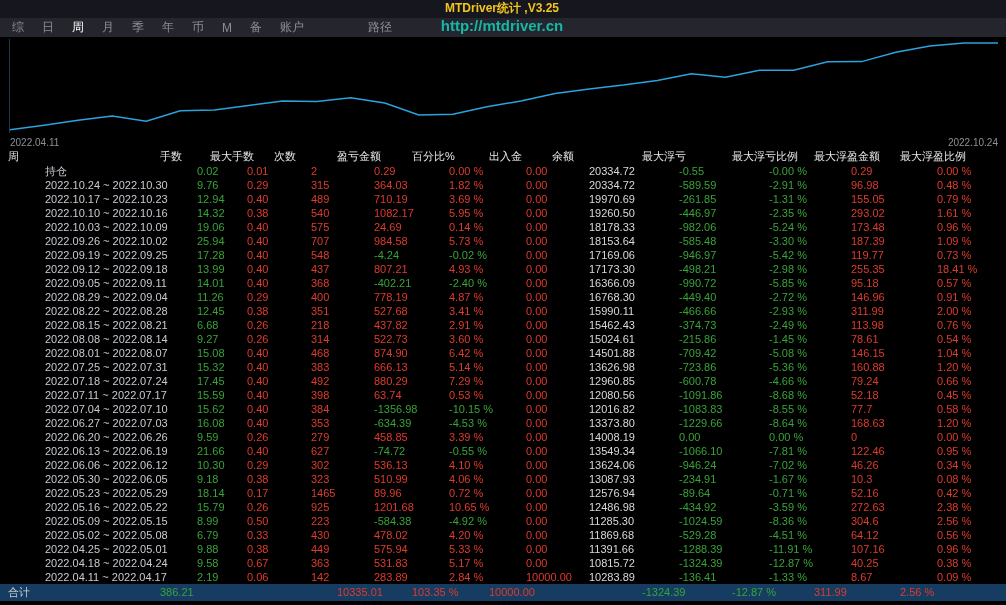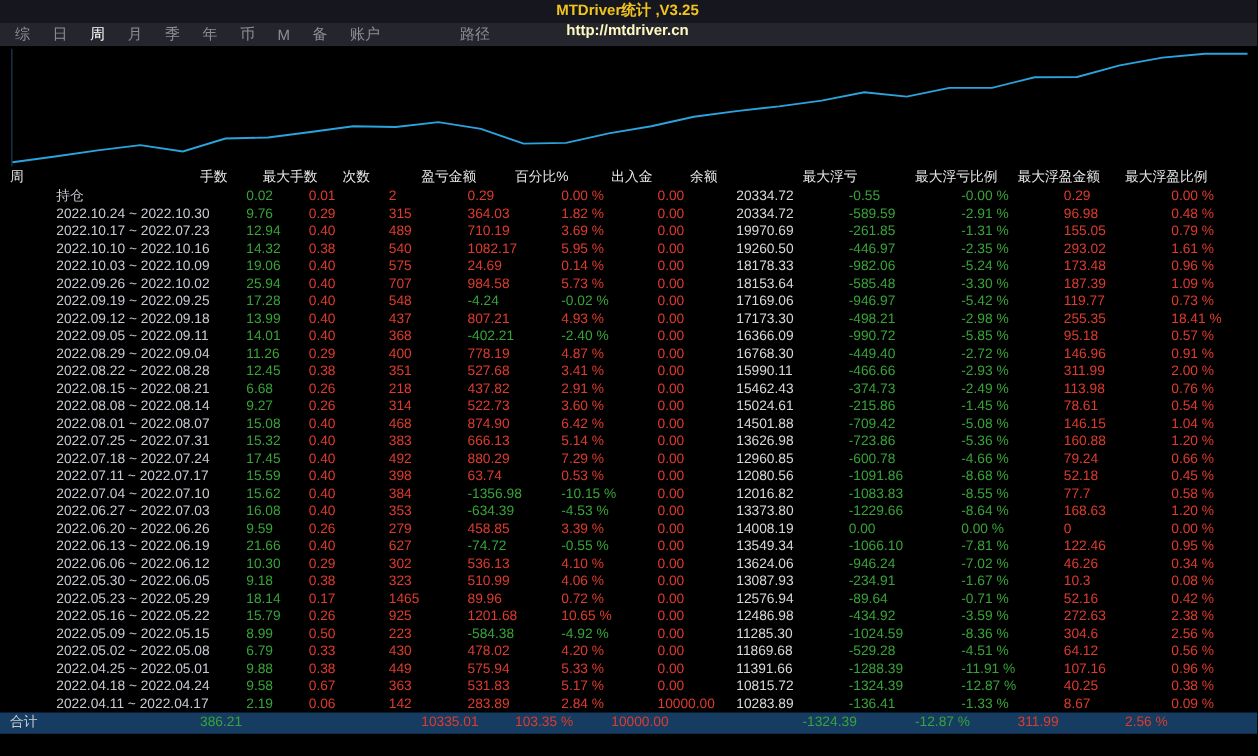--- a/index.html
+++ b/index.html
@@ -1,20 +1,20 @@
 <!DOCTYPE html>
 <html><head>
 <meta charset="utf-8">
 <style>
   html,body{margin:0;padding:0;background:#000;}
   body{width:1006px;height:605px;overflow:hidden;font-family:"Liberation Sans",sans-serif;}
   .app{width:1006px;height:605px;background:#000;}
   .titlebar{height:18px;background:#16161f;display:flex;align-items:center;justify-content:space-between;padding:0 10px 0 8px;flex-direction:column;}
   .title{color:#f2c51d;font-size:12px;font-weight:bold;}
-  .url{color:#fef9c3;font-size:12px;font-weight:bold;cursor:pointer;}
+  .url{color:#14b8a6;font-size:15px;font-weight:bold;cursor:pointer;}
   .menubar{height:19px;background:#25252d;display:flex;align-items:center;padding:0 3px;}
   .menu-item{color:#8d8d95;font-size:12px;padding:0 9px;cursor:pointer;white-space:nowrap;}
   .menu-item.active{color:#ffffff;}
   .menu-item.path{margin-left:46px;}
   .chart-wrap{height:98px;position:relative;background:#000;}
   .axis-row{height:14px;display:flex;justify-content:space-between;align-items:center;padding:0 8px 0 10px;}
   .axis-label{color:#8b9197;font-size:10px;}
   .table{font-size:11px;}
   .thead{display:flex;height:15px;line-height:15px;color:#e6e6e6;}
   .tr{display:flex;height:14px;line-height:14px;padding-left:37px;}
@@ -60,20 +60,24 @@
       <span class="menu-item path">路径</span>
     </div>
 
   <div class="chart-wrap">
     <svg id="chart-svg" width="1006" height="98">
       <line x1="9.5" y1="2" x2="9.5" y2="96" stroke="#1b3b52" stroke-width="1"></line>
       <polyline id="chart-line" fill="none" stroke-width="1.5" points="10.0,92.8 44.1,88.2 78.1,83.3 112.2,79.1 146.3,84.2 180.3,73.8 214.4,73.0 248.5,68.6 282.6,64.0 316.6,64.6 350.7,60.7 384.8,66.1 418.8,77.9 452.9,77.3 487.0,69.7 521.0,64.0 555.1,56.4 589.2,51.9 623.2,48.1 657.3,43.5 691.4,36.8 725.4,40.3 759.5,33.3 793.6,33.3 827.7,24.8 861.7,24.6 895.8,15.3 929.9,9.1 963.9,6.0 998.0,6.0" stroke="#2ba3dd"></polyline>
     </svg>
   </div>
 
+  <div class="axis-row">
+    <span class="axis-label">2022.04.11</span>
+    <span class="axis-label">2022.10.24</span>
+  </div>
 
   <div class="table">
     <div class="thead" id="thead">
         <span class="td c0">周</span>
         <span class="td c1">手数</span>
         <span class="td c2">最大手数</span>
         <span class="td c3">次数</span>
         <span class="td c4">盈亏金额</span>
         <span class="td c5">百分比%</span>
         <span class="td c6">出入金</span>
@@ -106,21 +110,21 @@
           <span class="td c4 red">364.03</span>
           <span class="td c5 red">1.82 %</span>
           <span class="td c6 red">0.00</span>
           <span class="td c7 white">20334.72</span>
           <span class="td c8 green">-589.59</span>
           <span class="td c9 green">-2.91 %</span>
           <span class="td c10 red">96.98</span>
           <span class="td c11 red">0.48 %</span>
         </div>
         <div class="tr">
-          <span class="td c0 plain">2022.10.17 ~ 2022.07.23</span>
+          <span class="td c0 plain">2022.10.17 ~ 2022.10.23</span>
           <span class="td c1 green">12.94</span>
           <span class="td c2 red">0.40</span>
           <span class="td c3 red">489</span>
           <span class="td c4 red">710.19</span>
           <span class="td c5 red">3.69 %</span>
           <span class="td c6 red">0.00</span>
           <span class="td c7 white">19970.69</span>
           <span class="td c8 green">-261.85</span>
           <span class="td c9 green">-1.31 %</span>
           <span class="td c10 red">155.05</span>

